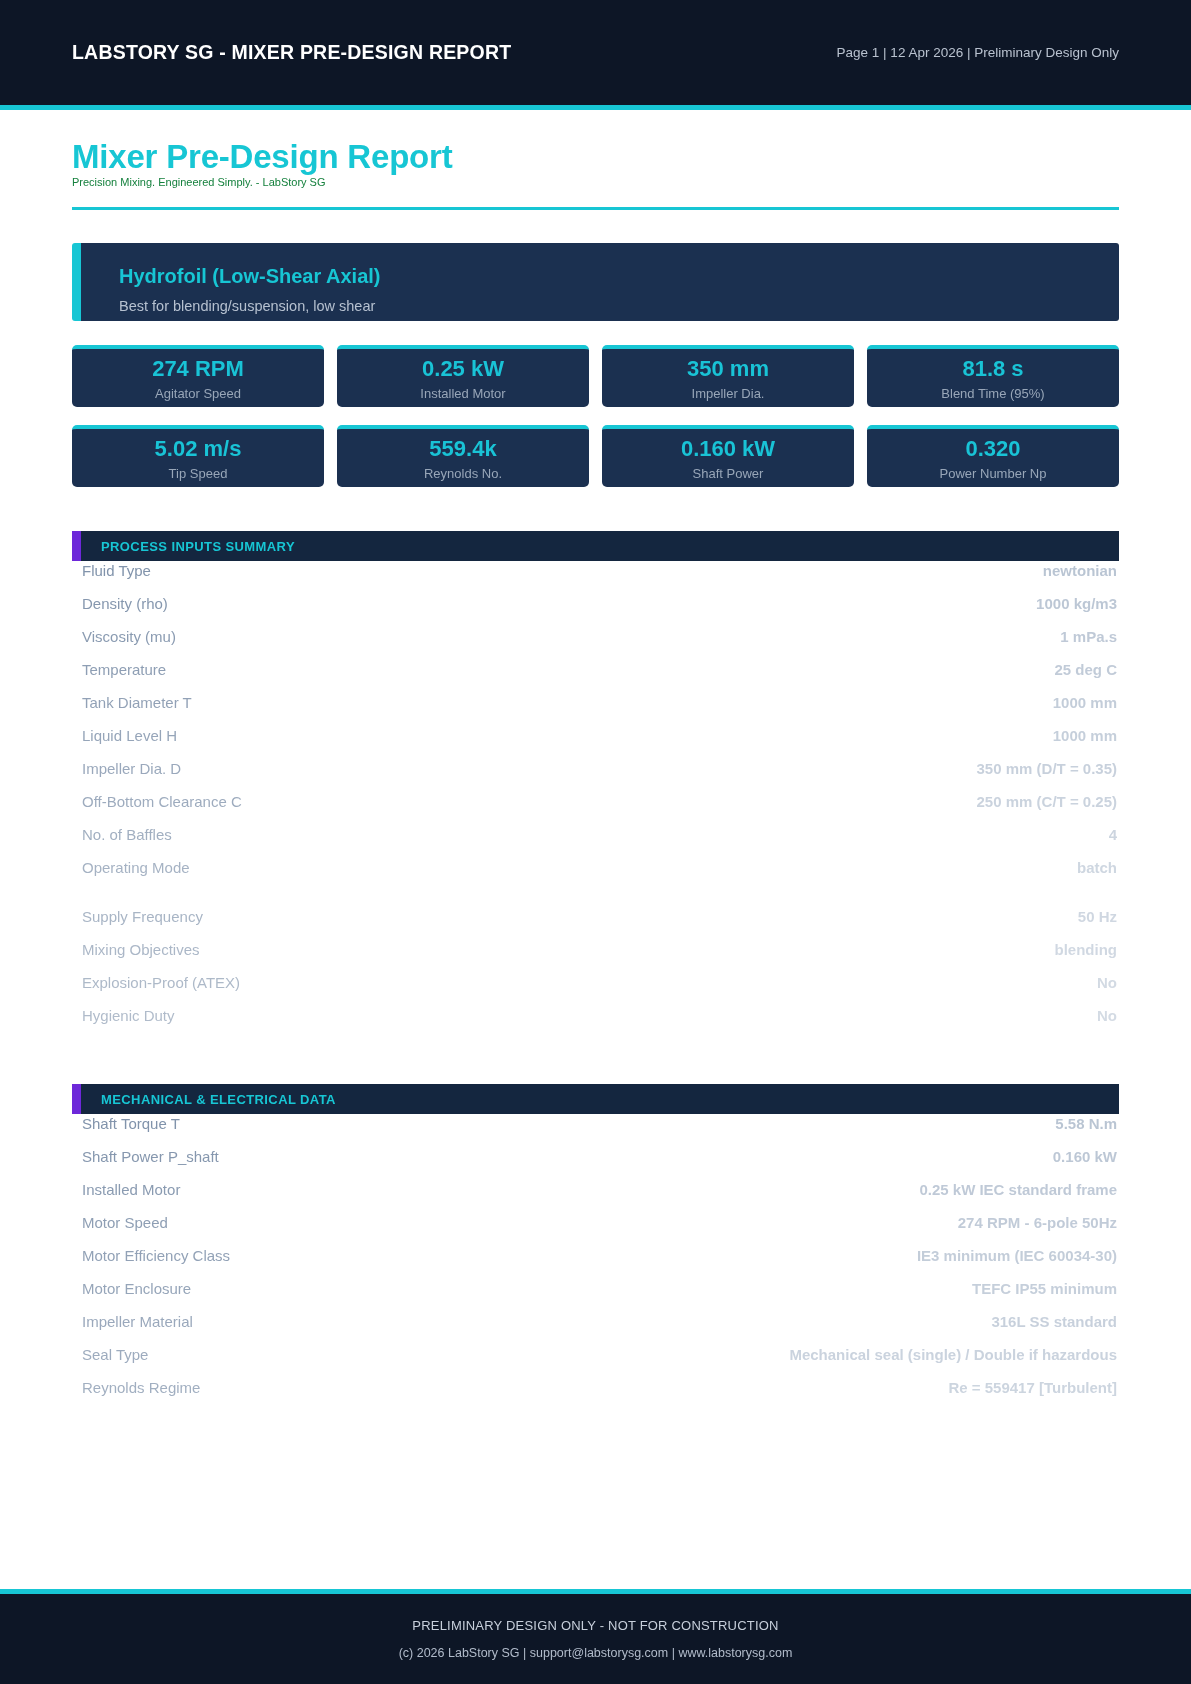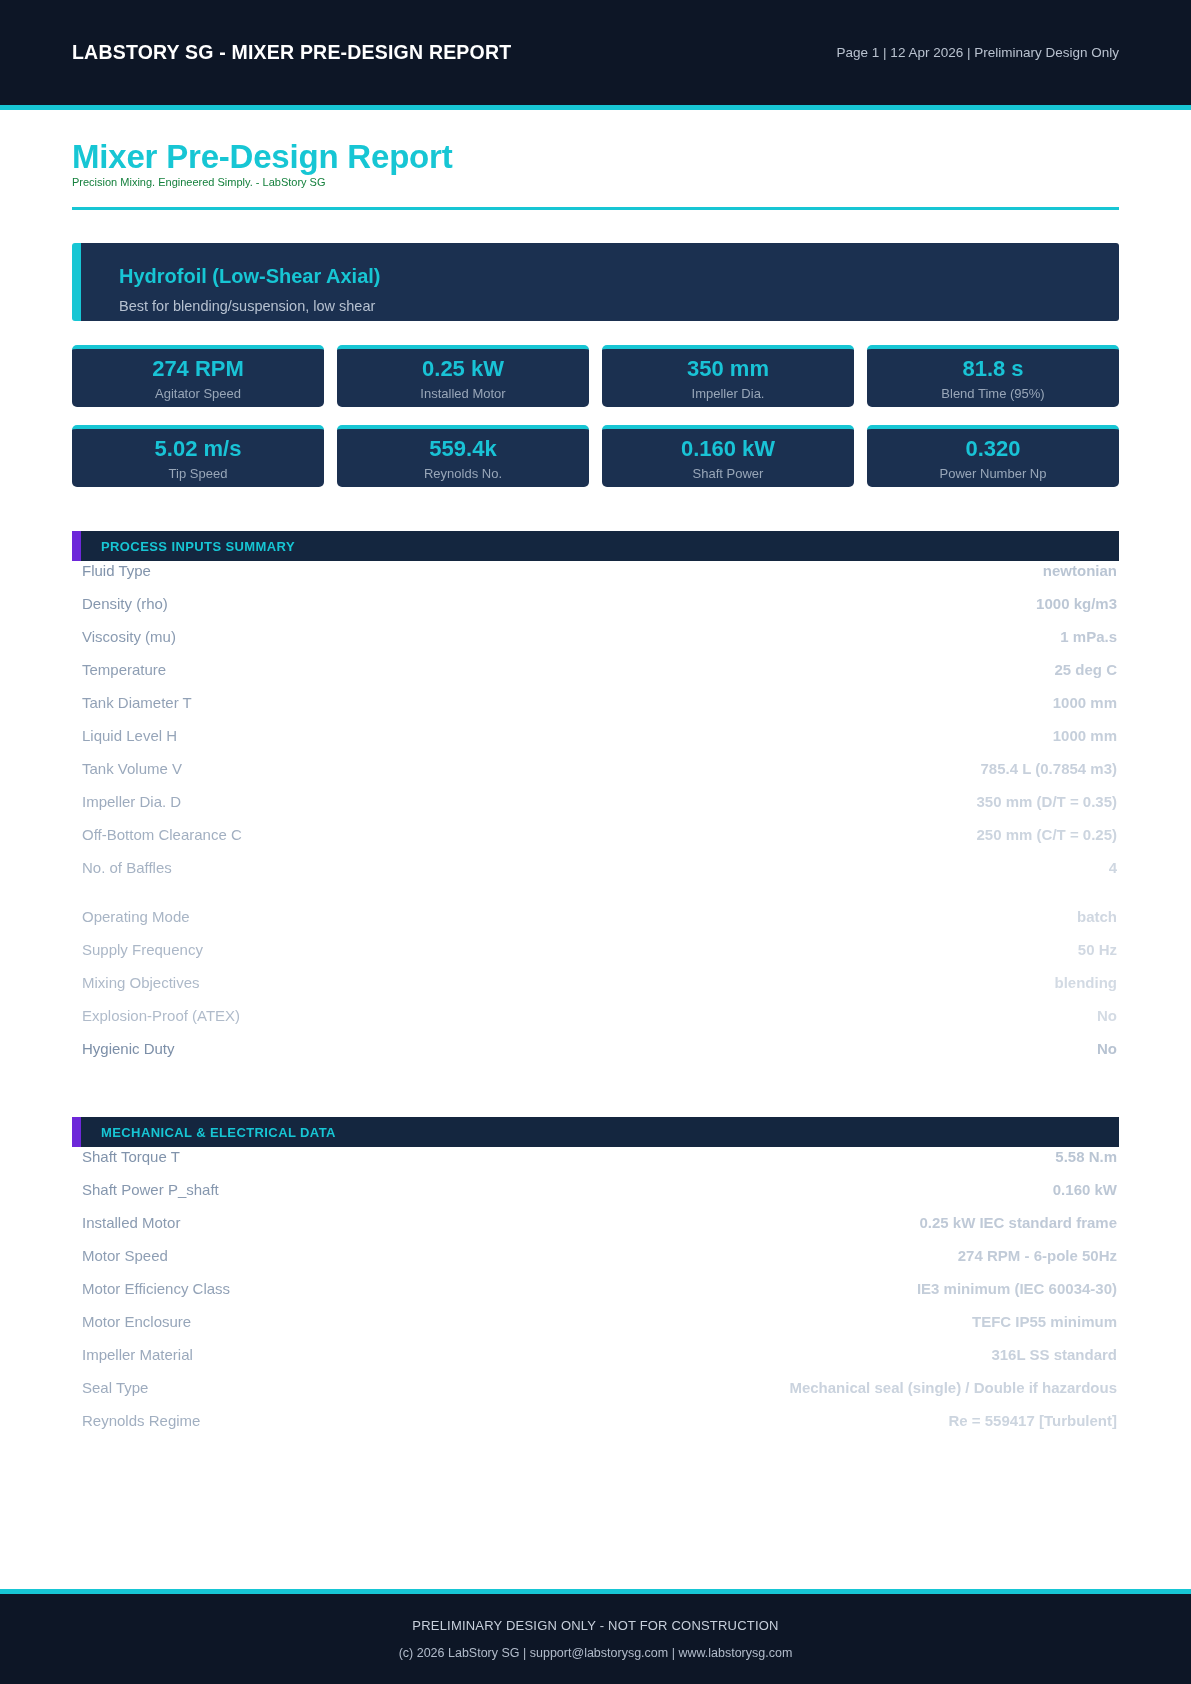--- a/index.html
+++ b/index.html
@@ -282,24 +282,20 @@
         </div>
         <div class="row">
           <span class="row-label">Tank Diameter T</span>
           <span class="row-value">1000 mm</span>
         </div>
         <div class="row">
           <span class="row-label">Liquid Level H</span>
           <span class="row-value">1000 mm</span>
         </div>
         <div class="row">
-          <span class="row-label">Tank Volume V</span>
-          <span class="row-value">785.4 L  (0.7854 m3)</span>
-        </div>
-        <div class="row">
           <span class="row-label">Impeller Dia. D</span>
           <span class="row-value">350 mm  (D/T = 0.35)</span>
         </div>
         <div class="row">
           <span class="row-label">Off-Bottom Clearance C</span>
           <span class="row-value">250 mm  (C/T = 0.25)</span>
         </div>
         <div class="row">
           <span class="row-label">No. of Baffles</span>
           <span class="row-value">4</span>

